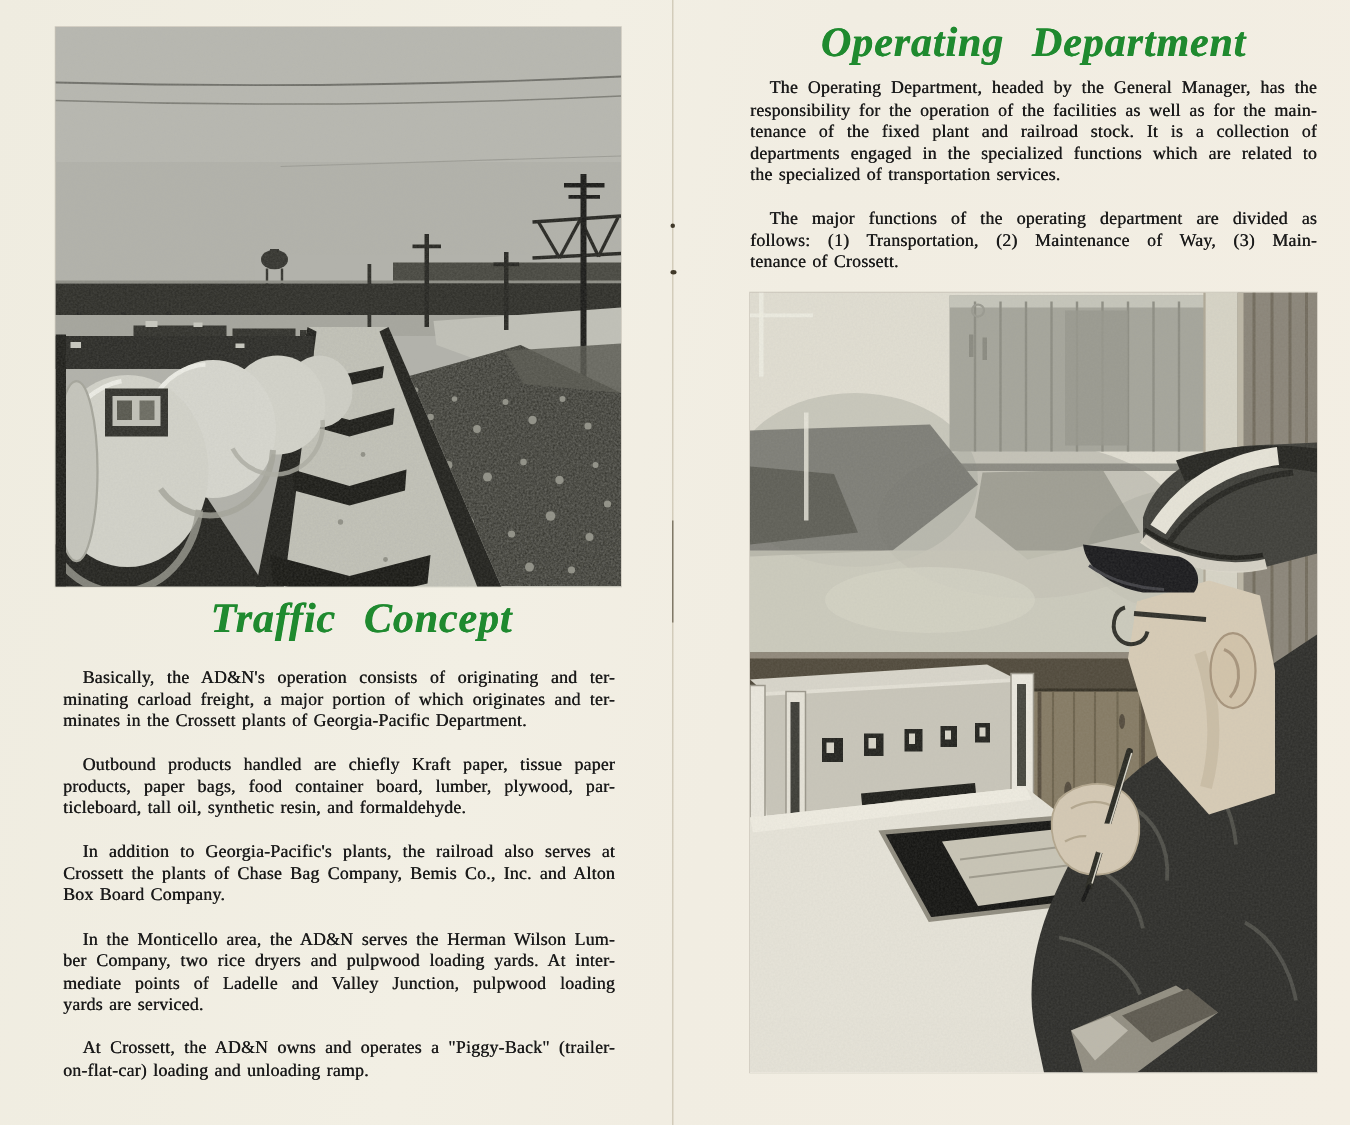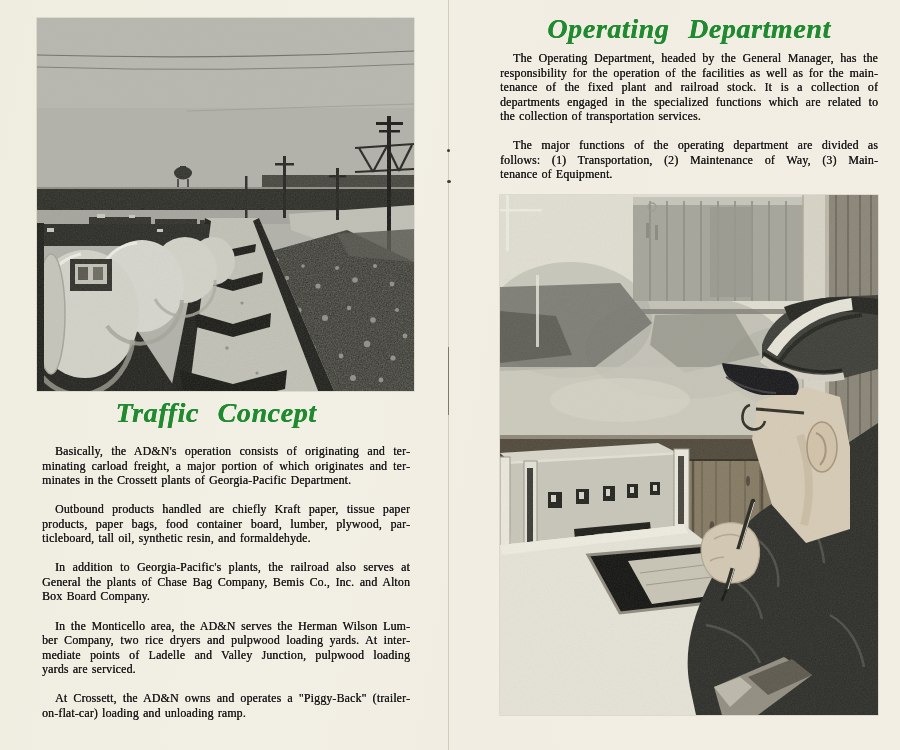--- a/index.html
+++ b/index.html
@@ -20,21 +20,21 @@
   .gutter-scratch{position:absolute;left:448px;top:347px;width:1px;height:68px;background:rgba(60,52,34,.55);}
 
   h2.heading{
     position:absolute;margin:0;text-align:center;
     color:var(--accent-green,#1f8a2f);
     font-weight:700;font-size:28px;line-height:36px;
     letter-spacing:.6px;word-spacing:11px;
     text-shadow:.3px 0 0 currentColor;
     font-style:italic;
   }
-  #left-title{left:32px;top:395px;width:368px;text-align:center;}
+  #left-title{left:57px;top:395px;width:368px;text-align:center;}
   #right-title{left:500px;top:11px;width:378px;}
 
   .textcol{
     position:absolute;color:var(--ink,#1b1b1b);
     font-size:11.9px;line-height:14.55px;
     text-shadow:.25px 0 0 currentColor;
   }
   #left-text{left:42px;top:444px;width:368px;}
   #right-text{left:500px;top:51px;width:378px;font-family:Liberation Serif, serif;}
   .para{margin:0 0 14.55px 0;}
@@ -214,21 +214,21 @@
       <div class="line">minating carload freight, a major portion of which originates and ter-</div>
       <div class="line end">minates in the Crossett plants of Georgia-Pacific Department.</div>
     </div>
     <div class="para">
       <div class="line ind">Outbound products handled are chiefly Kraft paper, tissue paper</div>
       <div class="line">products, paper bags, food container board, lumber, plywood, par-</div>
       <div class="line end">ticleboard, tall oil, synthetic resin, and formaldehyde.</div>
     </div>
     <div class="para">
       <div class="line ind">In addition to Georgia-Pacific's plants, the railroad also serves at</div>
-      <div class="line">General the plants of Chase Bag Company, Bemis Co., Inc. and Alton</div>
+      <div class="line">Crossett the plants of Chase Bag Company, Bemis Co., Inc. and Alton</div>
       <div class="line end">Box Board Company.</div>
     </div>
     <div class="para">
       <div class="line ind">In the Monticello area, the AD&amp;N serves the Herman Wilson Lum-</div>
       <div class="line">ber Company, two rice dryers and pulpwood loading yards. At inter-</div>
       <div class="line">mediate points of Ladelle and Valley Junction, pulpwood loading</div>
       <div class="line end">yards are serviced.</div>
     </div>
     <div class="para">
       <div class="line ind">At Crossett, the AD&amp;N owns and operates a "Piggy-Back" (trailer-</div>
@@ -240,26 +240,26 @@
 <div>
 
   <h2 class="heading" id="right-title">Operating Department</h2>
 
   <div class="textcol" id="right-text">
     <div class="para">
       <div class="line ind">The Operating Department, headed by the General Manager, has the</div>
       <div class="line">responsibility for the operation of the facilities as well as for the main-</div>
       <div class="line">tenance of the fixed plant and railroad stock. It is a collection of</div>
       <div class="line">departments engaged in the specialized functions which are related to</div>
-      <div class="line end">the collection of transportation services.</div>
+      <div class="line end">the specialized of transportation services.</div>
     </div>
     <div class="para">
       <div class="line ind">The major functions of the operating department are divided as</div>
       <div class="line">follows: (1) Transportation, (2) Maintenance of Way, (3) Main-</div>
-      <div class="line end">tenance of Equipment.</div>
+      <div class="line end">tenance of Crossett.</div>
     </div>
   </div>
 
   <figure class="photo" id="photo-right">
     <svg viewBox="0 0 378 520" preserveAspectRatio="none">
       <rect width="378" height="520" fill="#e2dfd3"></rect>
       <g>
         <ellipse cx="70" cy="125" rx="82" ry="58" fill="#b5b5aa" opacity=".55"></ellipse>
         <ellipse cx="185" cy="152" rx="100" ry="52" fill="#a8a89d" opacity=".5"></ellipse>
         <ellipse cx="295" cy="172" rx="70" ry="42" fill="#afafa4" opacity=".5"></ellipse>

